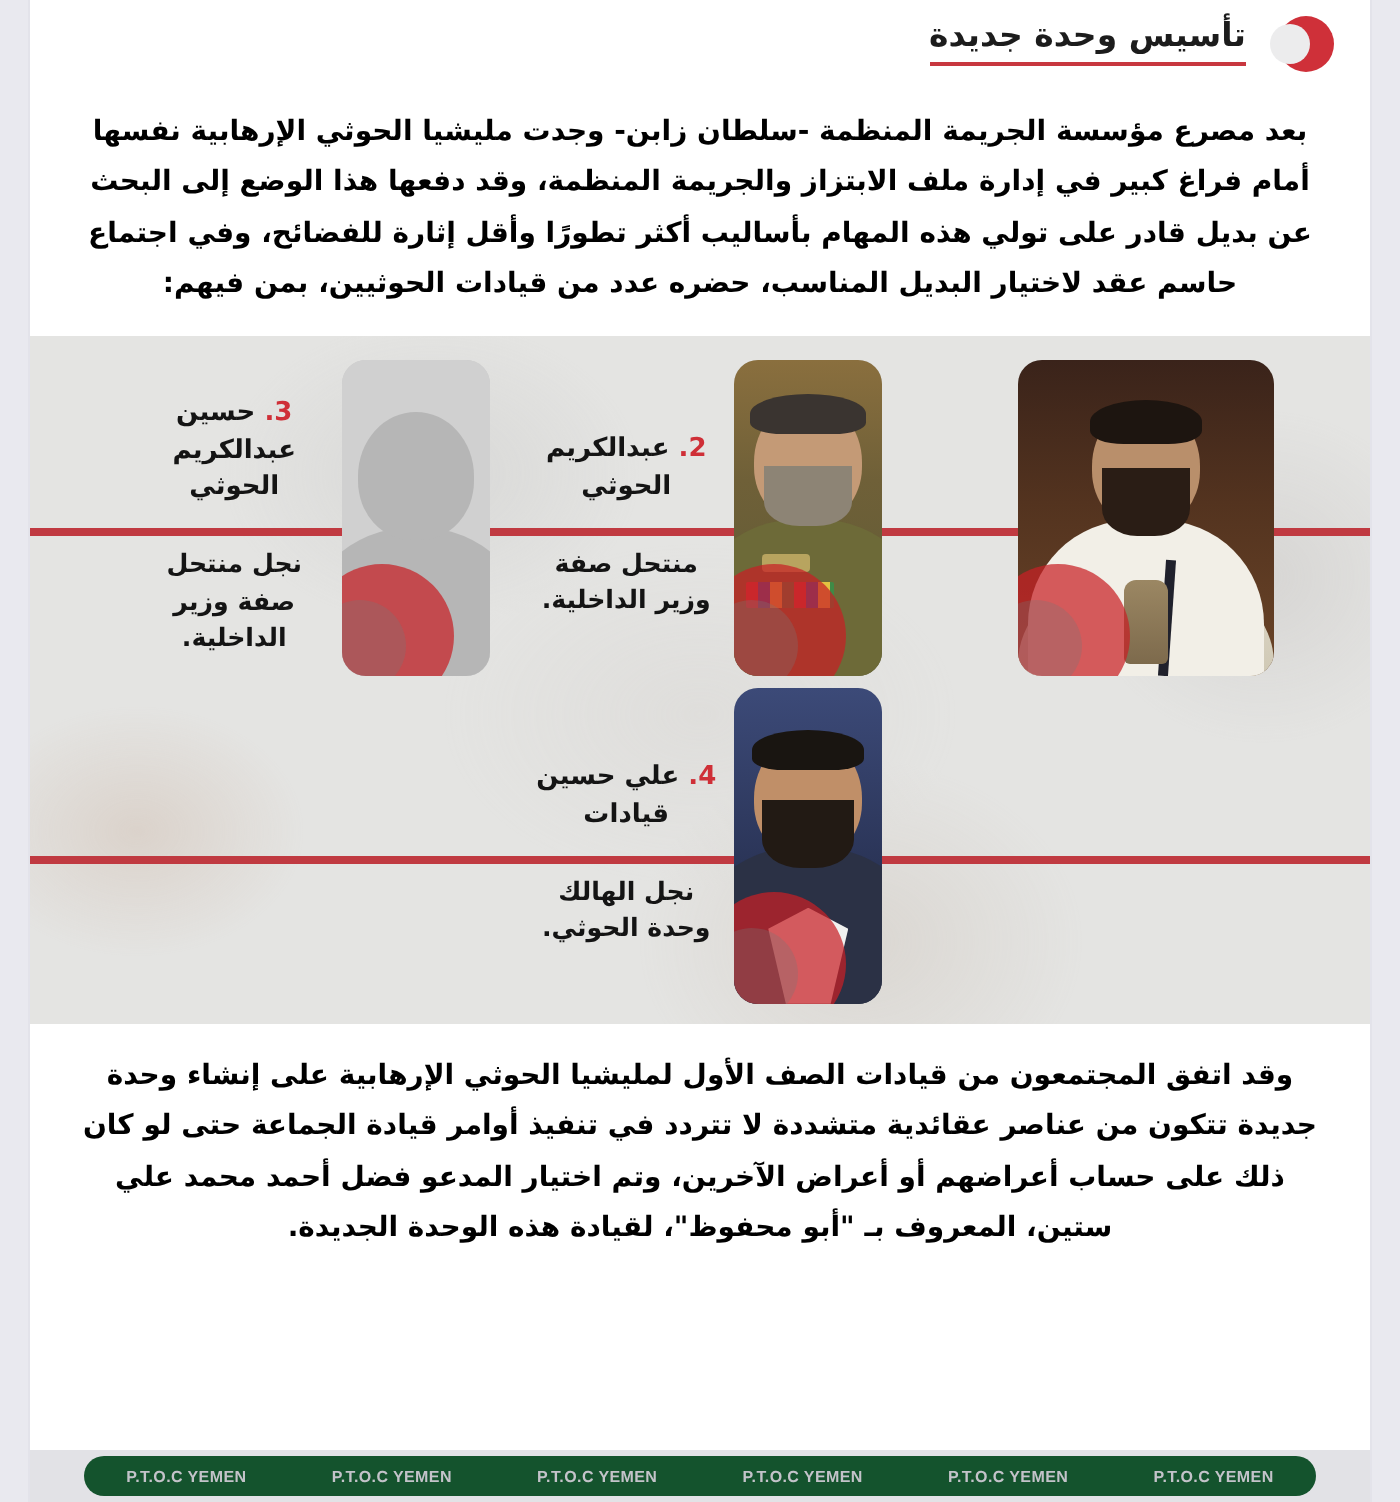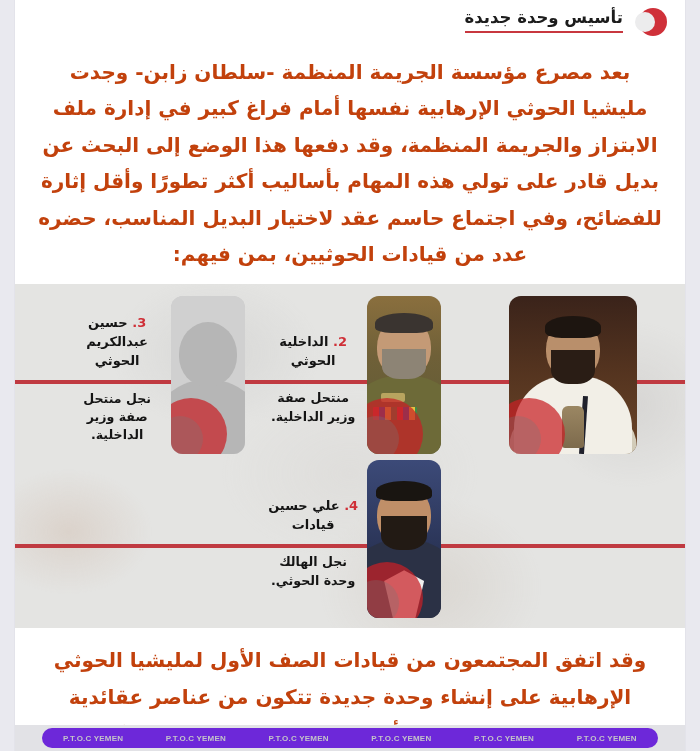--- a/index.html
+++ b/index.html
@@ -88,24 +88,24 @@
     width: 100%;
   }
 
   
   .para {
     background: #ffffff;
     padding: 6px 22px 10px 22px;
     text-align: center;
   }
   .para p {
-    font-size: 20px;
+    font-size: 14px;
     font-weight: bold;
     line-height: 1.82;
-    color: #c2410c;
+    color: #000000;
     letter-spacing: 0;
   }
   .para.top { padding-top: 10px; padding-bottom: 12px; }
   .para.bottom { padding-top: 14px; }
 
   
   .panel {
     position: relative;
     background: #e4e4e2;
     padding: 12px 0 10px 0;
@@ -329,21 +329,21 @@
     height: 26px;
     background: #e2e2e6;
     display: flex;
     align-items: center;
     justify-content: center;
   }
   .footer-pill {
     width: 92%;
     height: 20px;
     border-radius: 10px;
-    background: #6d28d9;
+    background: #14532d;
     display: flex;
     align-items: center;
     justify-content: space-around;
     direction: ltr;
   }
   .wm {
     font-family: "Liberation Sans", sans-serif;
     font-size: 8px;
     font-weight: bold;
     color: #c3c3c9;
@@ -403,21 +403,21 @@
               <div class="hair"></div>
               <div class="beard"></div>
               <div class="ribbons"></div>
               <div class="epaulet"></div>
             </div>
             <div class="badge-disc"></div>
           </div>
           <div class="caption">
             <div class="name-line">
               <span class="num">2.</span>
-              <span>الداخلية الحوثي</span>
+              <span>عبدالكريم الحوثي</span>
             </div>
             <div class="role-line">منتحل صفة وزير الداخلية.</div>
           </div>
         </div>
 
         <div class="card">
           <div class="photo ph-3">
             <div class="bg"></div>
             <div class="figure">
               <div class="body"></div>

